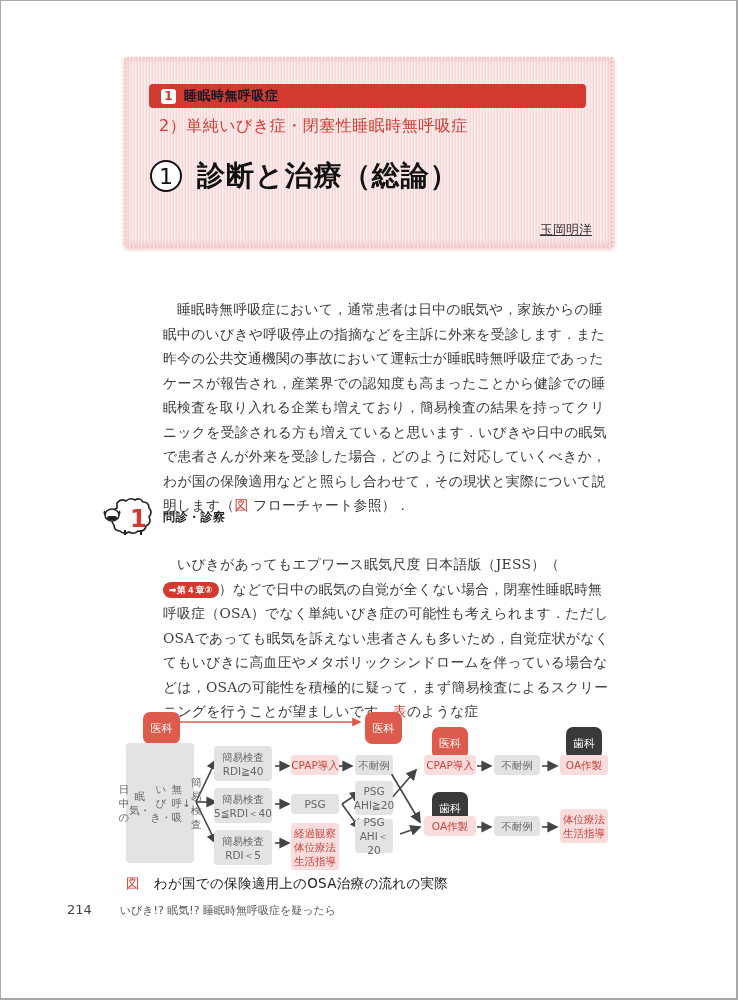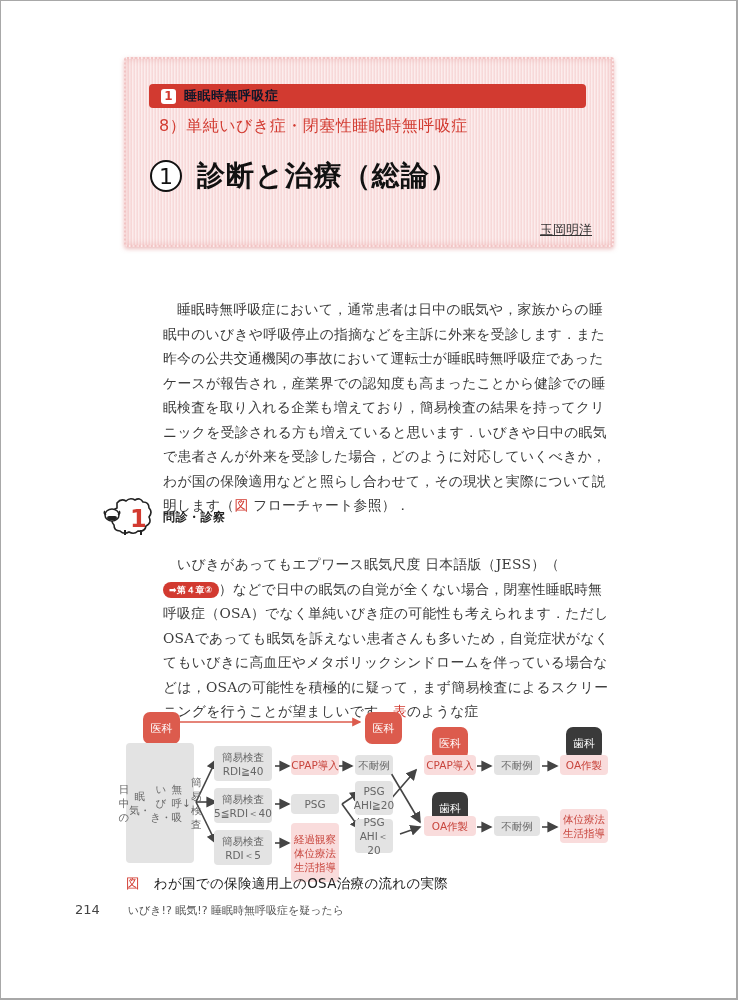--- a/index.html
+++ b/index.html
@@ -66,35 +66,35 @@
     .box { position: absolute; display: flex; align-items: center; justify-content: center; text-align: center; font-size: 10.5px; line-height: 14px; color: #666; border-radius: 4px; }
     .gray { background: #e3e3e3; }
     .pink { background: #f9dcdc; color: #c8453d; }
     .tag { position: absolute; display: flex; align-items: center; justify-content: center; font-size: 11px; color: #fff; border-radius: 7px; height: 32px; }
     .tag-med { background: #dc5b4d; }
     .tag-dent { background: #3a3a3a; }
     .flow svg { position: absolute; left: 0; top: 0; }
 
     .caption { position: absolute; left: 126px; top: 875px; font-family: "DejaVu Sans", sans-serif; font-size: 13.5px; color: #222; letter-spacing: 0.3px; }
     .caption .fig { color: #d23a30; margin-right: 14px; }
-    .footer { position: absolute; left: 75px; top: 902px; font-family: "DejaVu Sans", sans-serif; color: #444; display: flex; align-items: baseline; }
+    .footer { position: absolute; left: 67px; top: 902px; font-family: "DejaVu Sans", sans-serif; color: #444; display: flex; align-items: baseline; }
     .page-num { font-size: 13px; margin-right: 28px; }
     .running-title { font-size: 11px; color: #555; }
   </style>
 </head>
 <body>
 
 <div class="page-border"></div>
 
 <div class="header-box">
   <div class="chapter-bar">
     <span class="chapter-num">1</span>
     <span class="chapter-title">睡眠時無呼吸症</span>
   </div>
-  <div class="section-sub">8）単純いびき症・閉塞性睡眠時無呼吸症</div>
+  <div class="section-sub">2）単純いびき症・閉塞性睡眠時無呼吸症</div>
   <div class="main-title">
     <span class="title-circle">1</span>
     <span class="title-text">診断と治療（総論）</span>
   </div>
   <div class="author">玉岡明洋</div>
 </div>
 
 <div class="body-text p1"><span class="indent"></span><span>睡眠時無呼吸症において，通常患者は日中の眠気や，家族からの睡眠中のいびきや呼吸停止の指摘などを主訴に外来を受診します．また昨今の公共交通機関の事故において運転士が睡眠時無呼吸症であったケースが報告され，産業界での認知度も高まったことから健診での睡眠検査を取り入れる企業も増えており，簡易検査の結果を持ってクリニックを受診される方も増えていると思います．いびきや日中の眠気で患者さんが外来を受診した場合，どのように対応していくべきか，わが国の保険適用などと照らし合わせて，その現状と実際について説明します（</span><span class="red">図</span><span> フローチャート参照）．</span></div>
 
 <div class="sec-heading">
@@ -175,21 +175,21 @@
     <span>簡易検査</span>
     <span>5≦RDI＜40</span>
   </div>
   <div class="box gray" style="left:94px;top:125px;width:58px;height:35px;flex-direction:column;">
     <span>簡易検査</span>
     <span>RDI＜5</span>
   </div>
 
   <div class="box pink" style="left:171px;top:50px;width:48px;height:20px;">CPAP導入</div>
   <div class="box gray" style="left:171px;top:89px;width:48px;height:20px;">PSG</div>
-  <div class="box pink" style="left:171px;top:118px;width:48px;height:59px;flex-direction:column;">
+  <div class="box pink" style="left:171px;top:118px;width:48px;height:47px;flex-direction:column;">
     <span>経過観察</span>
     <span>体位療法</span>
     <span>生活指導</span>
   </div>
 
   <div class="box gray" style="left:235px;top:50px;width:38px;height:20px;">不耐例</div>
   <div class="box gray" style="left:235px;top:76px;width:38px;height:34px;flex-direction:column;">
     <span>PSG</span>
     <span>AHI≧20</span>
   </div>

